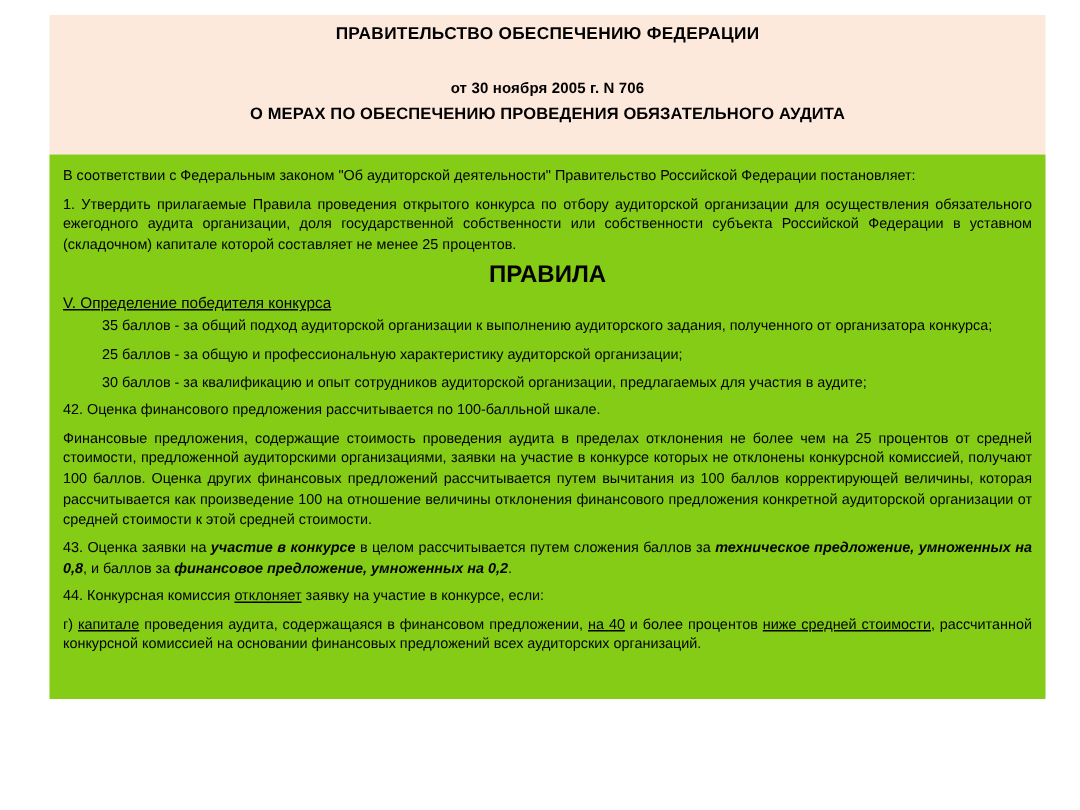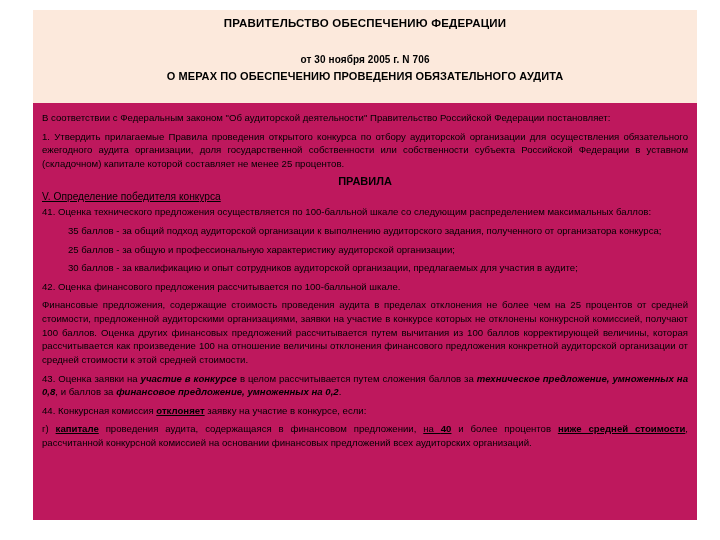--- a/index.html
+++ b/index.html
@@ -58,49 +58,49 @@
     font-size: 11px;
     margin-top: 5px;
     letter-spacing: 0.1px;
   }
   
   .body-band {
     position: absolute;
     left: 33px;
     top: 103px;
     width: 664px;
-    height: 417px;
-    background: #be185d;
+    height: 363px;
+    background: #84cc16;
     box-sizing: border-box;
     padding: 8px 9px 6px 9px;
   }
   .p {
     font-size: 9.6px;
     line-height: 1.42;
     text-align: justify;
     margin: 0 0 5px 0;
     color: #000000;
   }
   .p.indent {
     padding-left: 26px;
   }
   .ttl-pravila {
-    font-size: 11px;
+    font-size: 16px;
     font-weight: bold;
     text-align: center;
     margin: 1px 0 4px 0;
   }
   .ttl-section {
     font-size: 10.2px;
     text-decoration: underline;
     margin: 0 0 3px 0;
   }
   .b { font-weight: bold; font-style: italic; }
   .u { text-decoration: underline; }
-  .bu { font-weight: bold; text-decoration: underline; }
+  .bu { font-weight: normal; text-decoration: underline; }
   .jnorm {
     text-align: justify;
     text-align-last: left;
   }
 </style>
 </head>
 <body>
 
 <div class="slide">
 
@@ -114,21 +114,20 @@
   <div class="body-band">
 
     <p class="p jnorm">В соответствии с Федеральным законом "Об аудиторской деятельности" Правительство Российской Федерации постановляет:</p>
 
     <p class="p jnorm">1. Утвердить прилагаемые Правила проведения открытого конкурса по отбору аудиторской организации для осуществления обязательного ежегодного аудита организации, доля государственной собственности или собственности субъекта Российской Федерации в уставном (складочном) капитале которой составляет не менее 25 процентов.</p>
 
     <div class="ttl-pravila">ПРАВИЛА</div>
 
     <div class="ttl-section">V. Определение победителя конкурса</div>
 
-    <p class="p jnorm">41. Оценка технического предложения осуществляется по 100-балльной шкале со следующим распределением максимальных баллов:</p>
 
     <p class="p indent jnorm">35 баллов - за общий подход аудиторской организации к выполнению аудиторского задания, полученного от организатора конкурса;</p>
 
     <p class="p indent jnorm">25 баллов - за общую и профессиональную характеристику аудиторской организации;</p>
 
     <p class="p indent jnorm">30 баллов - за квалификацию и опыт сотрудников аудиторской организации, предлагаемых для участия в аудите;</p>
 
 
     <p class="p jnorm">42. Оценка финансового предложения рассчитывается по 100-балльной шкале.</p>
 

